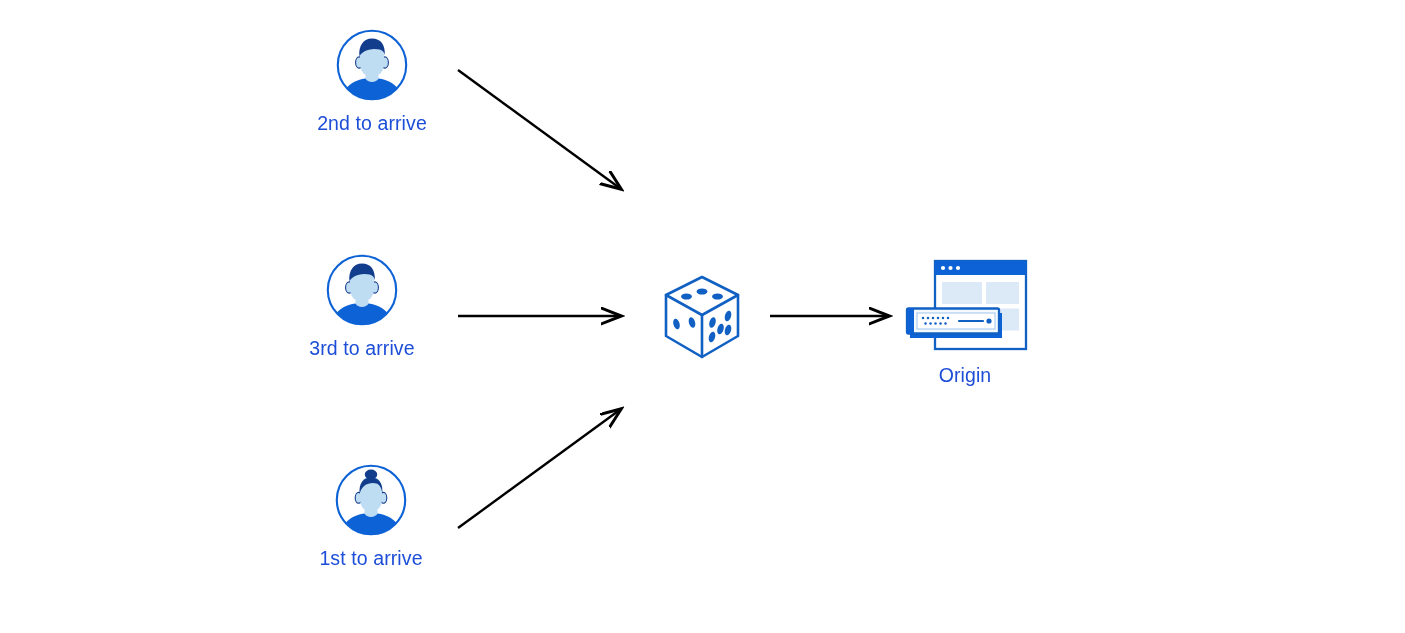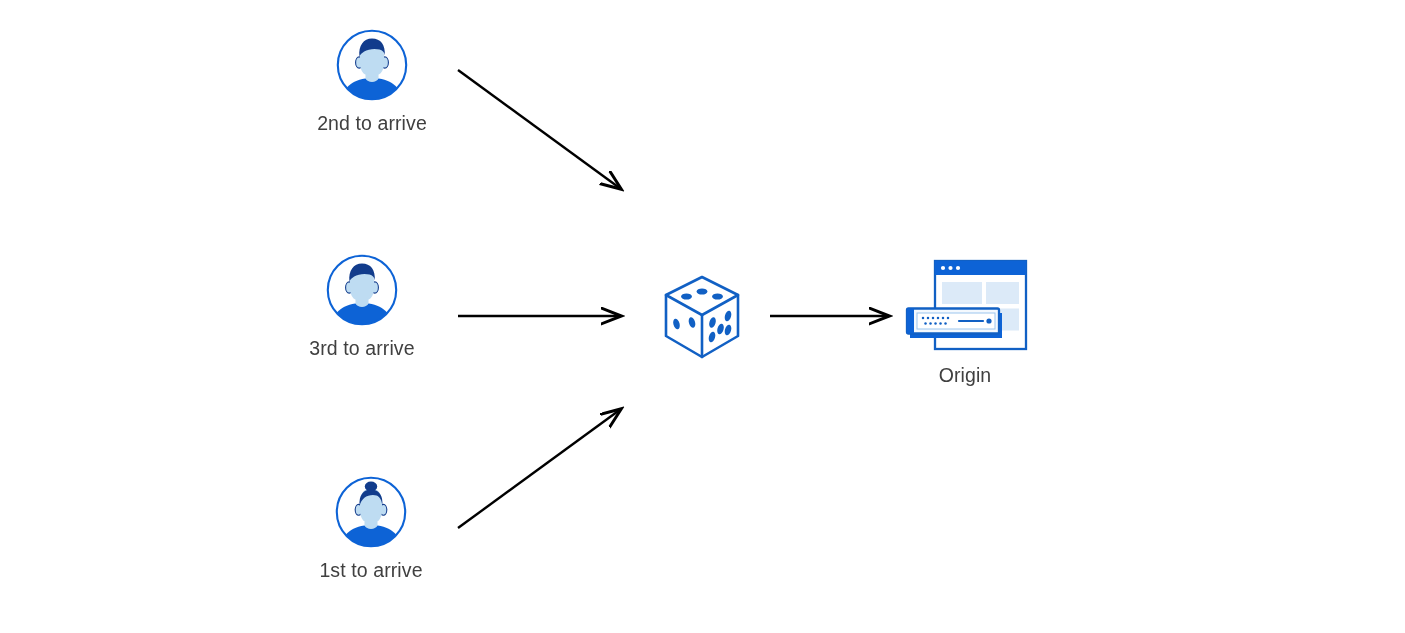--- a/index.html
+++ b/index.html
@@ -21,21 +21,21 @@
   .node {
     position: absolute;
     display: flex;
     flex-direction: column;
     align-items: center;
   }
   .node-label {
     margin-top: 10px;
     font-size: 19.5px;
     font-family: "Liberation Sans", sans-serif;
-    color: #404040;
+    color: #1d4ed8;
     letter-spacing: 0.1px;
     white-space: nowrap;
     text-align: center;
   }
   .avatar-wrap { width: 74px; height: 74px; }
   .dice-wrap   { width: 86px; height: 94px; }
   .origin-wrap { width: 126px; height: 100px; }
   svg { display: block; overflow: visible; }
   #arrows {
     position: absolute;
@@ -113,21 +113,21 @@
           <ellipse cx="49.8" cy="34.5" rx="3.6" ry="5.6" fill="#bedcf2" stroke="#123c8c" stroke-width="1.1"></ellipse>
           <path d="M25 27 C25 17 29.5 12 37 12 C44.5 12 49 17 49 27 L49 35 C49 44 44 48.5 37 48.5 C30 48.5 25 44 25 35 Z" fill="#bedcf2"></path>
           <path d="M24.4 28.5 C23.4 17.5 28.5 10.5 37 10.5 C45.8 10.5 50.6 17 49.8 27.5 C49.2 24 47.5 22.4 44.5 21.6 C40 20.4 33 21 29.2 23.6 C26.8 25.2 25.4 26.6 24.4 28.5 Z" fill="#123c8c"></path>
         </g>
         <circle cx="37" cy="37" r="34.2" fill="none" stroke="#0d63d6" stroke-width="2.1"></circle>
       </svg>
     </div>
     <div class="node-label">3rd to arrive</div>
   </div>
 
-  <div class="node" style="left:309px; top:475px; width:124px;">
+  <div class="node" style="left:309px; top:463px; width:124px;">
     <div class="avatar-wrap">
       <svg width="74" height="74" viewBox="0 0 74 74" xmlns="http://www.w3.org/2000/svg">
         <defs>
           <clipPath id="clipC">
               <circle cx="37" cy="37" r="34.2"></circle>
             </clipPath>
         </defs>
         <circle cx="37" cy="37" r="35" fill="#ffffff"></circle>
         <g clip-path="url(#clipC)">
           <path d="M37 50 C16 50 6.5 62 4.5 76 L69.5 76 C67.5 62 58 50 37 50 Z" fill="#0d63d6"></path>

